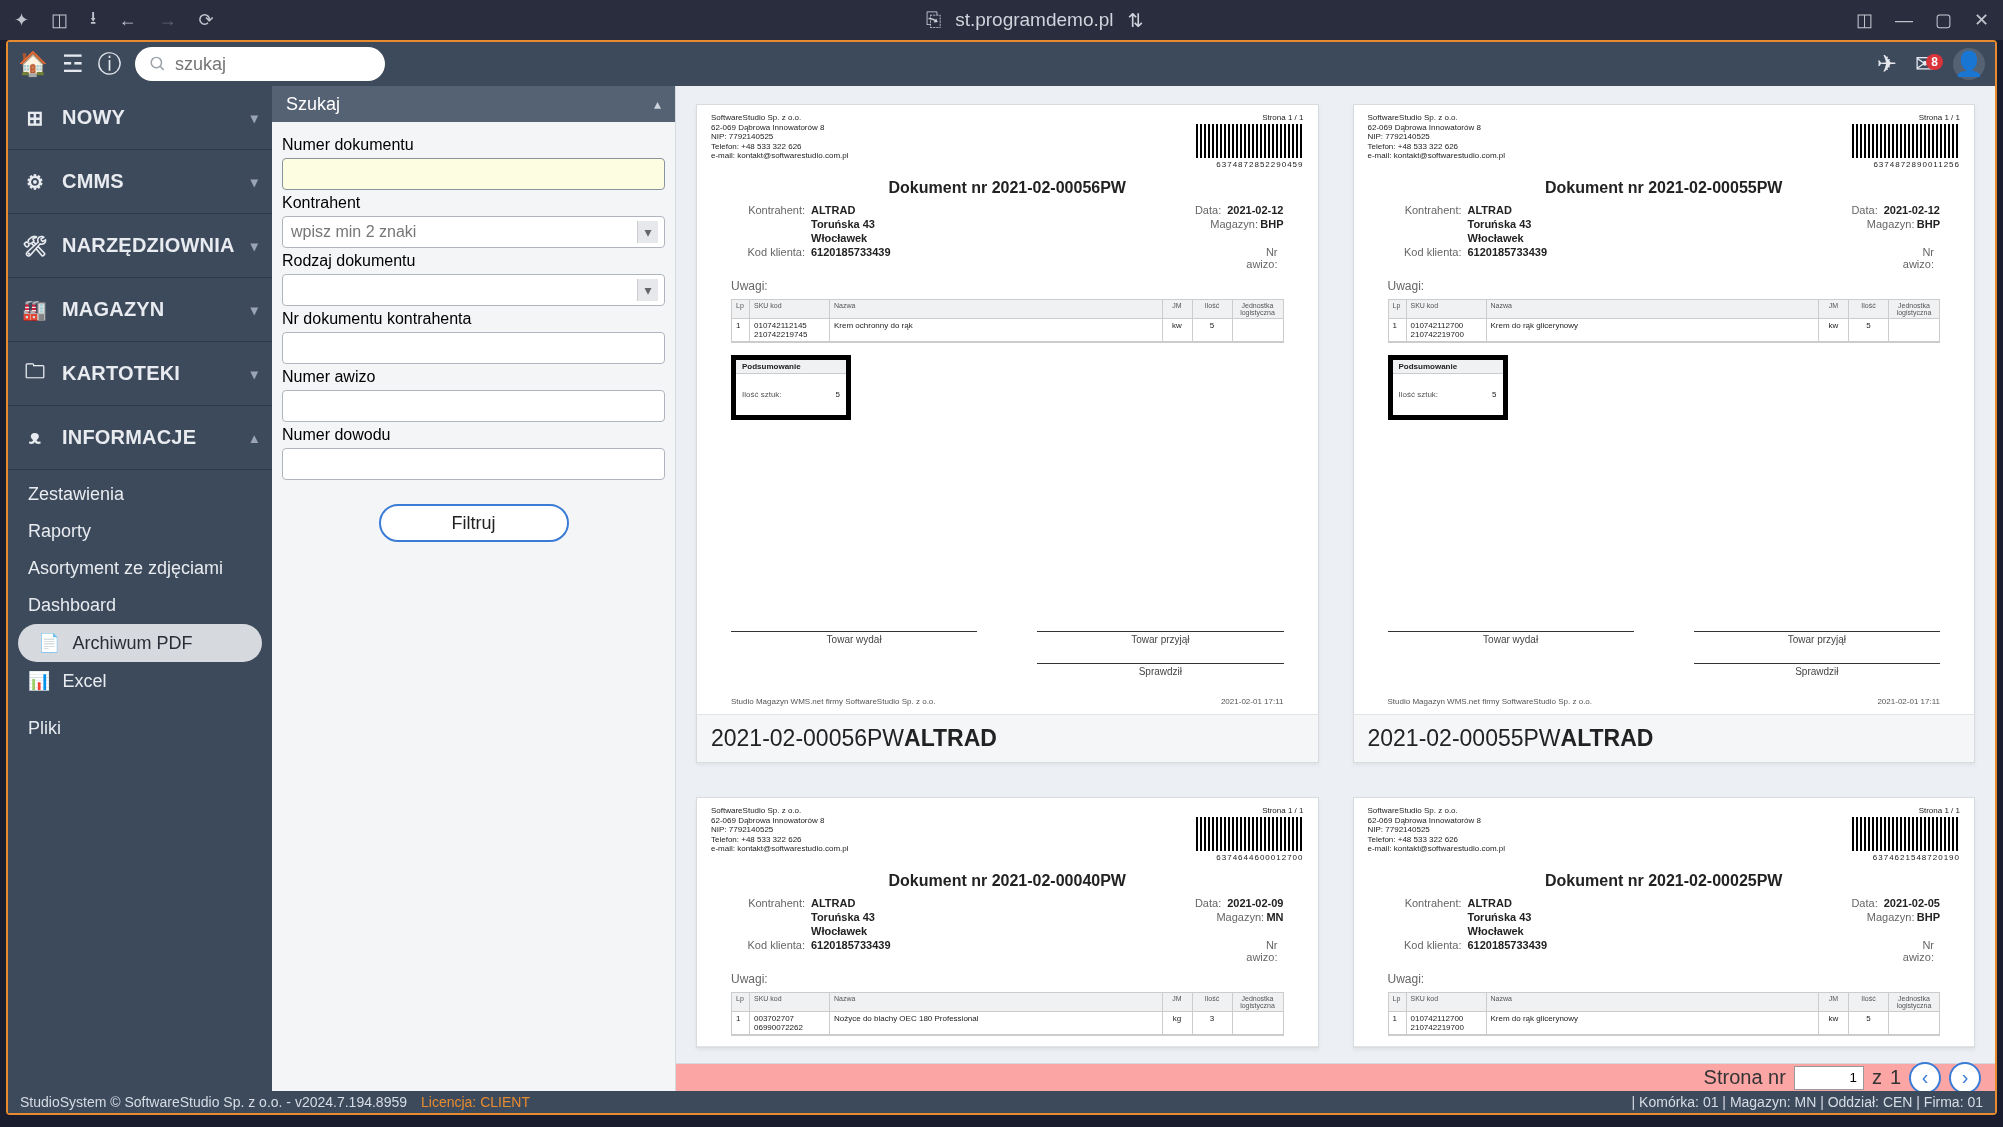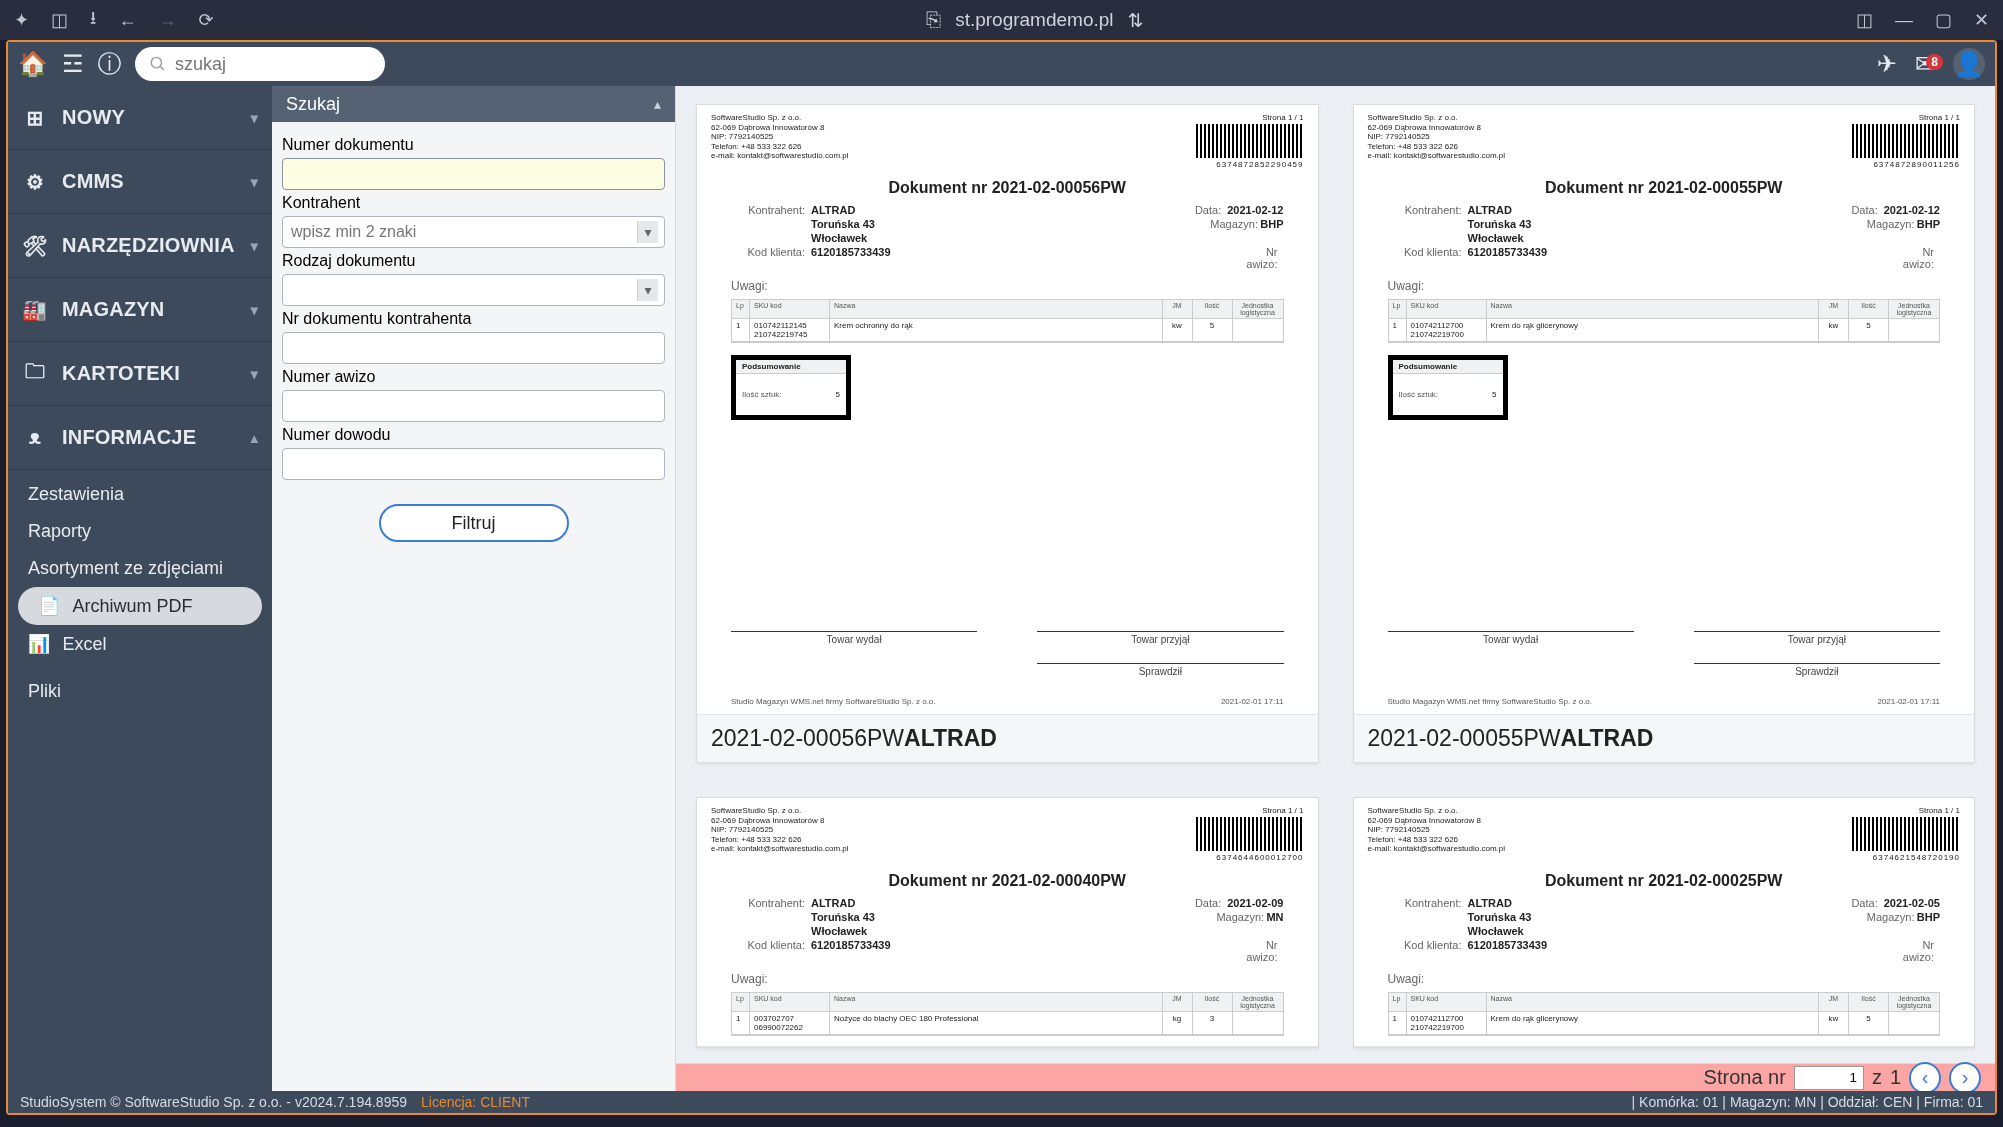--- a/index.html
+++ b/index.html
@@ -182,20 +182,23 @@
       <div class="sub-list">
         <div class="sub-item">
             <span>Zestawienia</span>
           </div>
         <div class="sub-item">
             <span>Raporty</span>
           </div>
         <div class="sub-item">
             <span>Asortyment ze zdjęciami</span>
           </div>
+        <div class="sub-item">
+            <span>Dashboard</span>
+          </div>
         <div class="sub-item active">
             <span>📄</span>
             <span>Archiwum PDF</span>
           </div>
         <div class="sub-item">
             <span>📊</span>
             <span>Excel</span>
           </div>
         <div class="sub-spacer"></div>
         <div class="sub-item">

